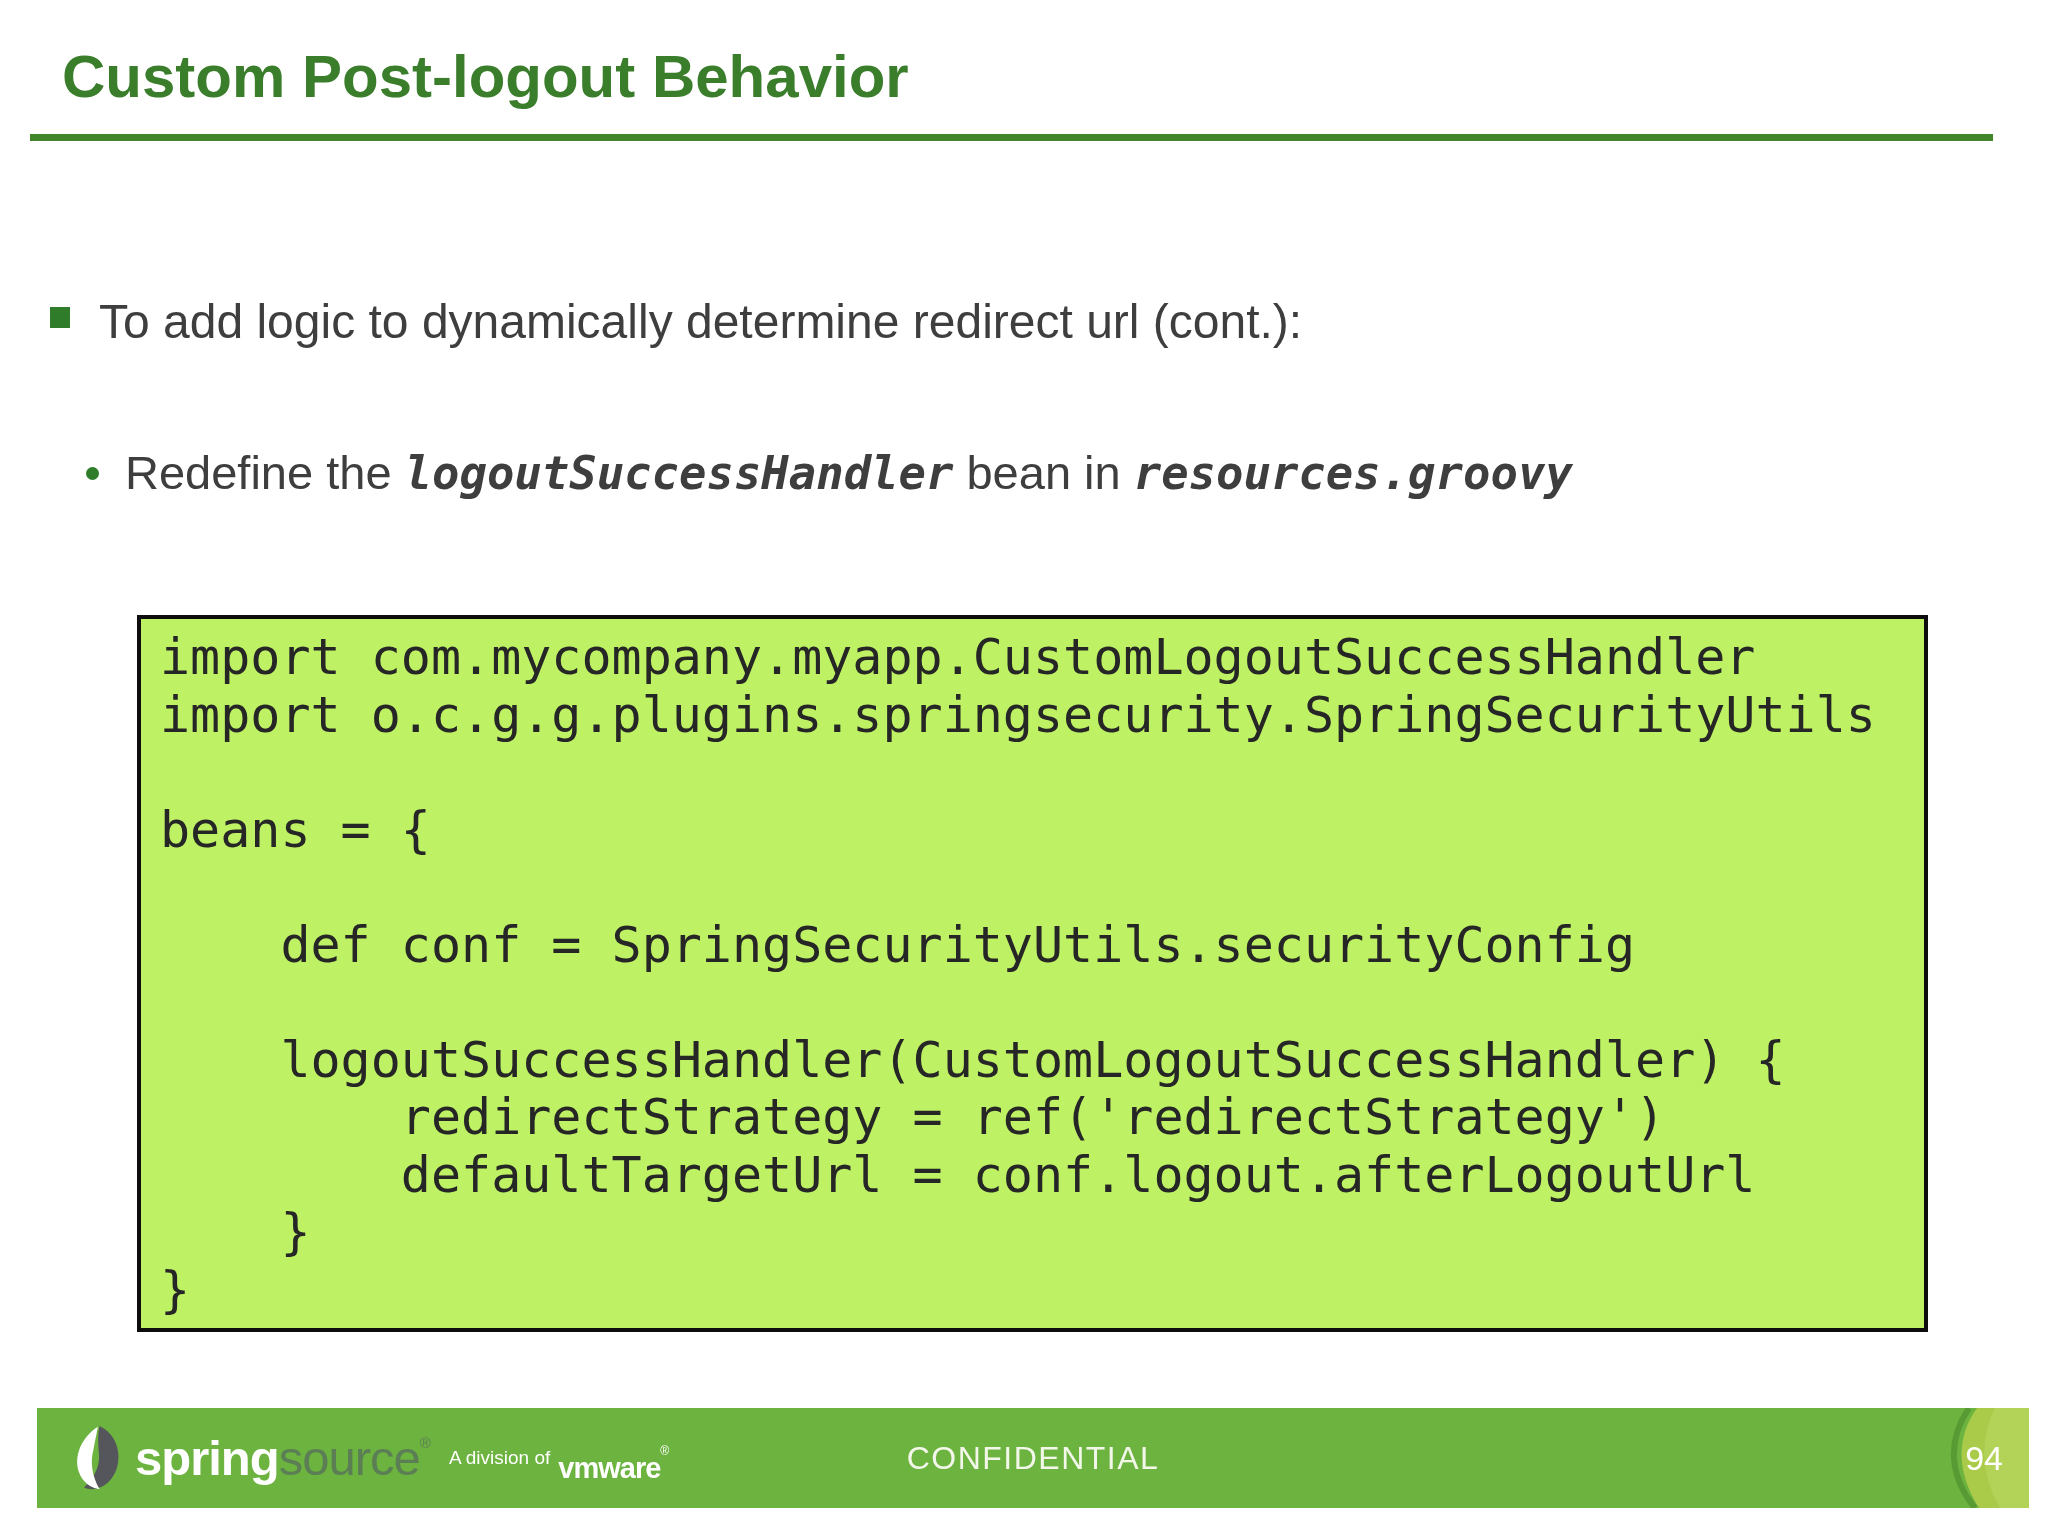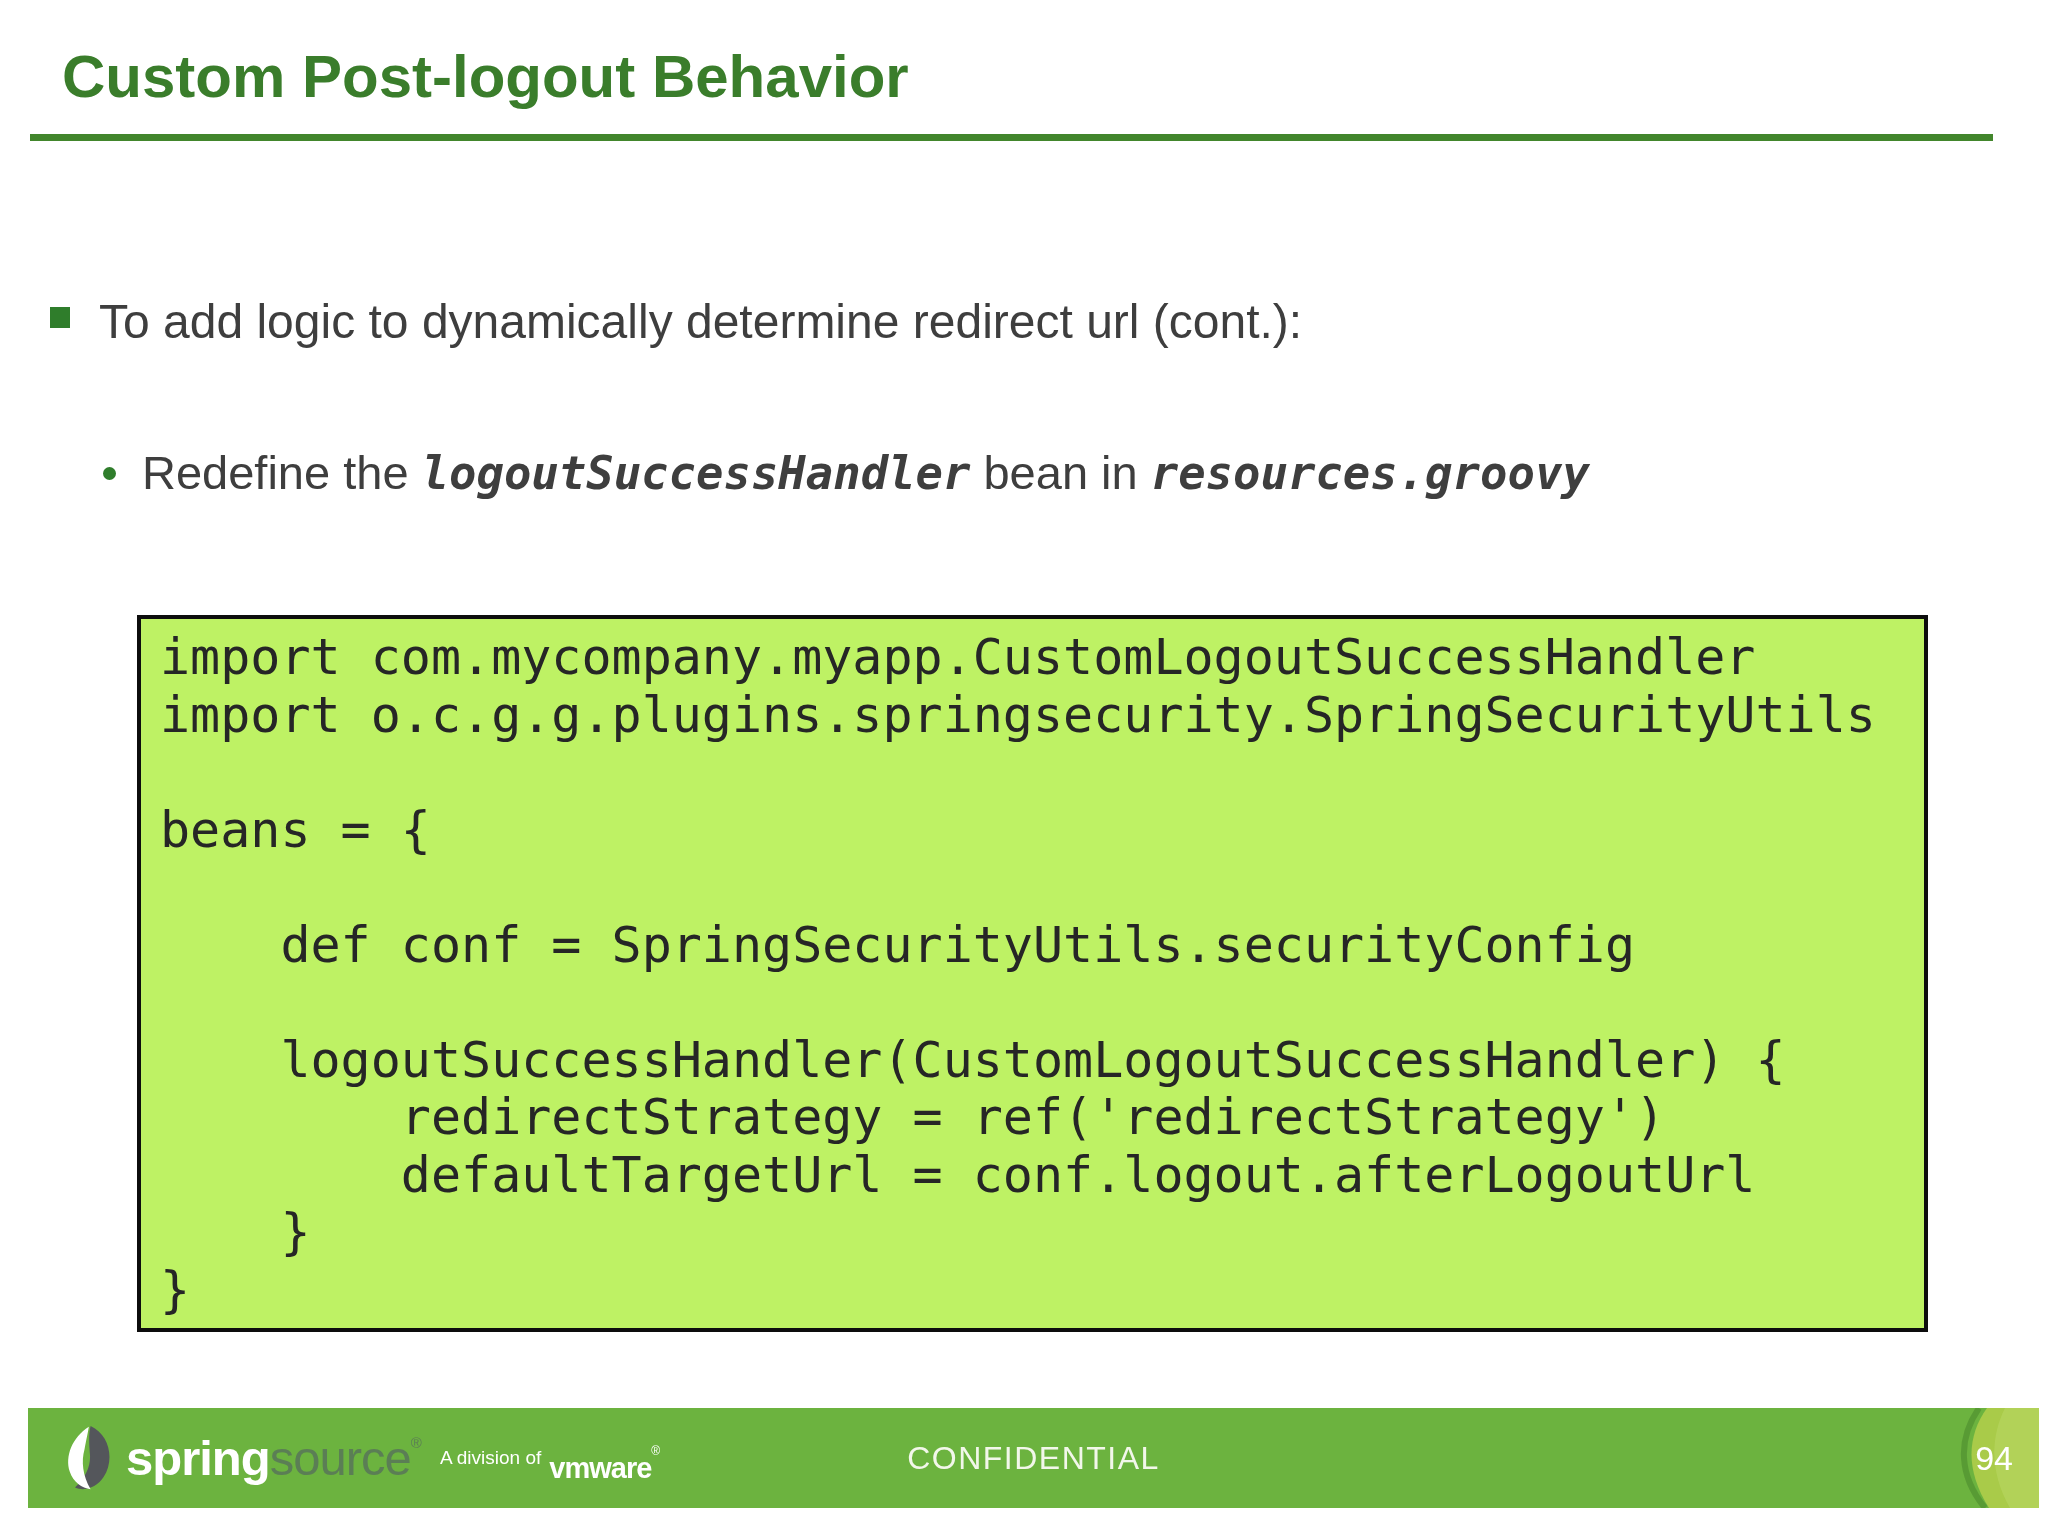--- a/index.html
+++ b/index.html
@@ -15,42 +15,42 @@
     position:absolute;left:30px;top:134px;width:1963px;height:7px;
     background:#42862c;
   }
   .bullet-main{position:absolute;left:50px;top:292px;display:flex;width:1900px;}
   .bullet-main .sq{
     width:20px;height:21px;background:#2f7d2b;margin-top:15px;flex:none;
   }
   .bullet-main .txt{
     margin-left:29px;font-size:48px;line-height:1.25;color:#3e3e3e;white-space:nowrap;
   }
-  .bullet-sub{position:absolute;left:103px;top:444px;display:flex;width:1900px;text-align:right;}
+  .bullet-sub{position:absolute;left:86px;top:444px;display:flex;width:1900px;text-align:right;}
   .bullet-sub .dot{
     width:13px;height:13px;border-radius:50%;background:#2f7d2b;margin-top:23px;flex:none;
   }
   .bullet-sub .txt{
     margin-left:26px;font-size:47px;line-height:1.25;color:#3e3e3e;white-space:nowrap;
   }
   .mono-em{
     font-family:"DejaVu Sans Mono",monospace;
     font-weight:bold;font-style:italic;font-size:0.97em;
   }
   .code{
     position:absolute;left:137px;top:615px;width:1791px;height:717px;
     box-sizing:border-box;border:4px solid #0d0d0d;background:#bef264;
     margin:0;padding:10px 0 0 19px;
     font-family:"DejaVu Sans Mono",monospace;
     font-size:50px;line-height:57.5px;color:#262626;
     white-space:pre;overflow:hidden;
   }
   .footer-bar{
-    position:absolute;left:28px;top:1408px;width:1992px;height:100px;
-    background:#6cb33f;overflow:hidden;padding-left:19px;
+    position:absolute;left:37px;top:1408px;width:1992px;height:100px;
+    background:#6cb33f;overflow:hidden;
   }
   .logo{
     position:absolute;left:34px;top:0;height:100%;
     display:flex;align-items:center;z-index:2;
   }
   .leaficon{width:52px;height:74px;margin-right:12px;}
   .logo-spring{font-size:49px;font-weight:bold;color:#ffffff;letter-spacing:-1px;}
   .logo-source{font-size:49px;font-weight:normal;color:#5b7e55;letter-spacing:-1px;}
   .logo-mark{font-size:15px;color:#5b7e55;align-self:flex-start;margin-top:26px;}
   .division{font-size:19px;color:#ffffff;margin-left:18px;}

